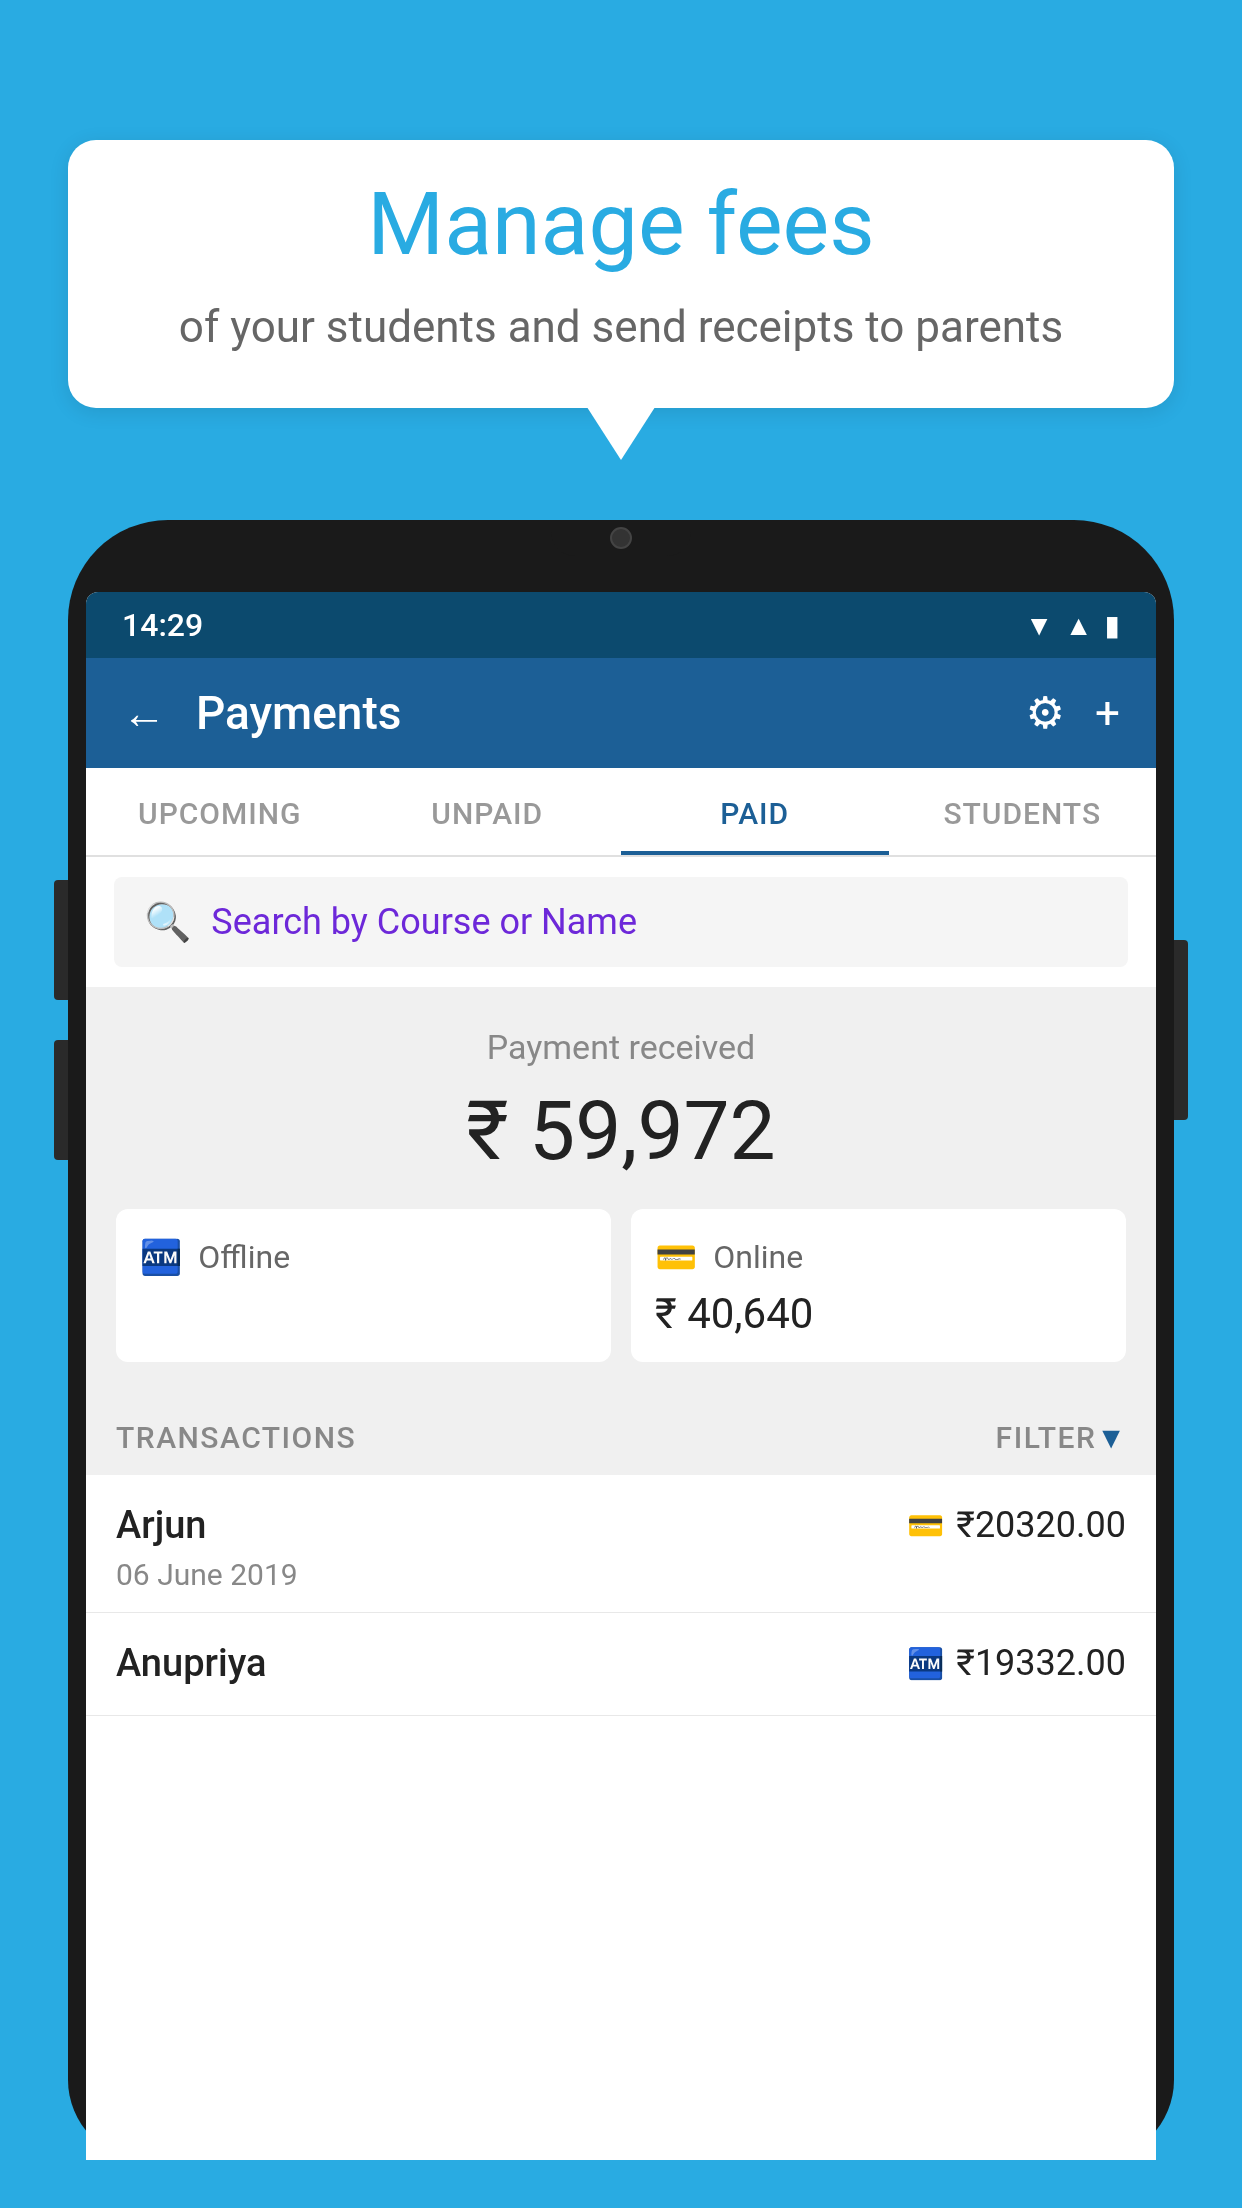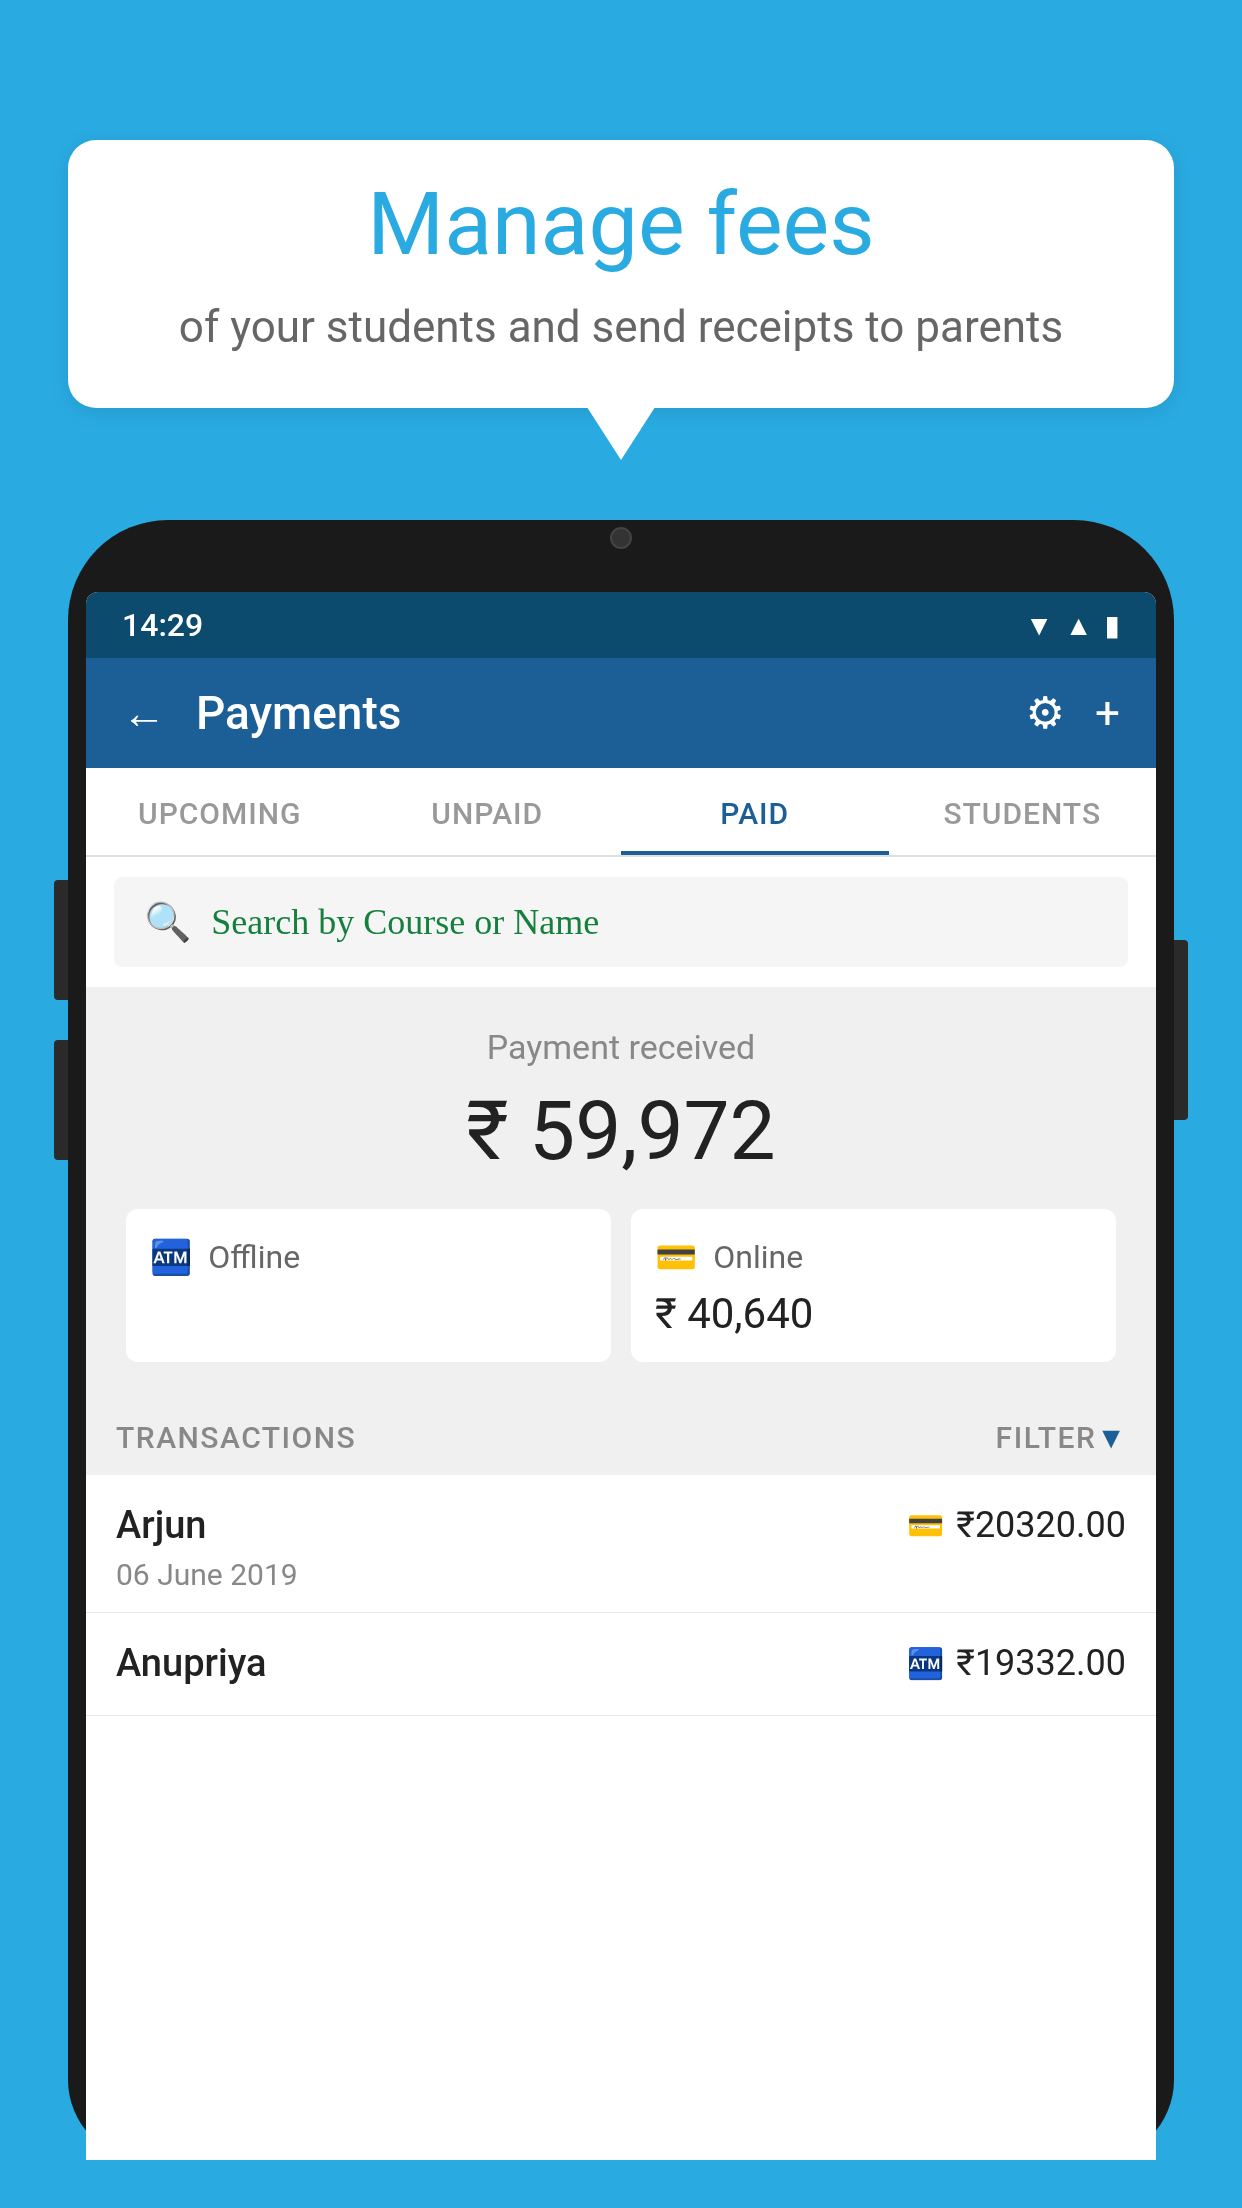--- a/index.html
+++ b/index.html
@@ -178,28 +178,27 @@
       gap: 20px;
     }
 
     .search-icon-wrap {
       color: #aaa;
       font-size: 38px;
     }
 
     .search-placeholder {
       font-size: 36px;
-      color: #15803d;
-      font-family: Liberation Serif, serif;
+      color: #6d28d9;
     }
 
     
     .payment-summary {
       background: #f0f0f0;
-      padding: 40px 40px 30px;
+      padding: 40px 30px 30px;
       text-align: center;
     }
 
     .payment-label {
       font-size: 34px;
       color: #888;
       margin-bottom: 16px;
     }
 
     .payment-amount {

